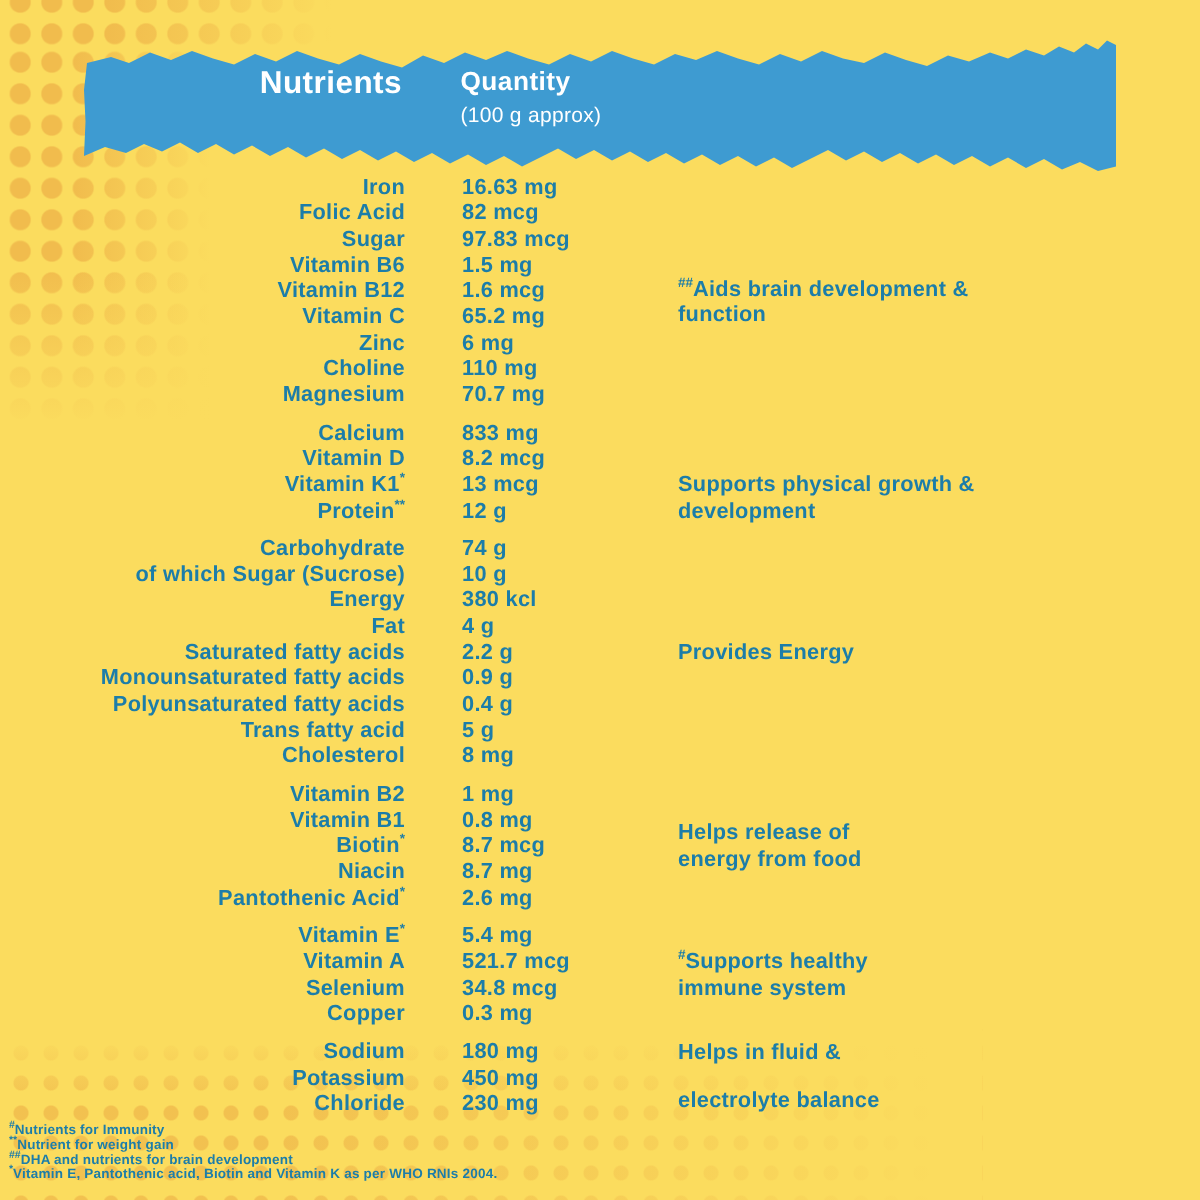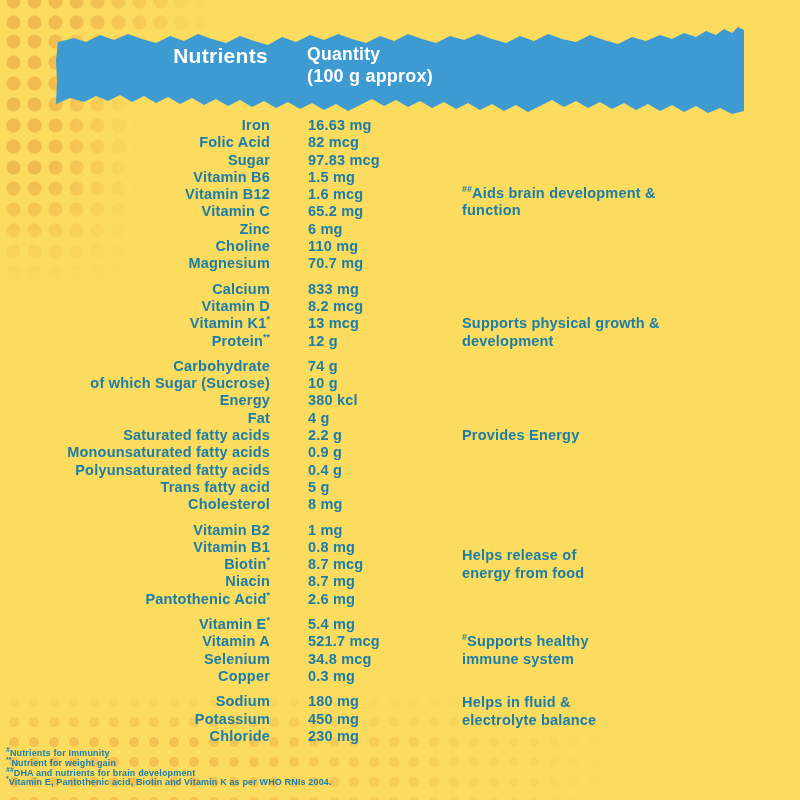--- a/index.html
+++ b/index.html
@@ -49,30 +49,30 @@
     background-size:100% 100%, 100% 100%, 20px 20px;
     background-position:0 0, 0 0, 4px 6px;
   }
   
   .banner-svg{position:absolute;left:56px;top:26px;width:688px;height:92px;z-index:2;}
   .banner-svg polygon{fill:var(--banner);}
   
   .hdr{position:absolute;z-index:3;color:var(--header-text);font-weight:bold;letter-spacing:.3px;}
   .hdr-nutrients{left:60px;top:44px;width:208px;text-align:right;font-size:21px;}
   .hdr-quantity{left:307px;top:44px;font-size:17.5px;line-height:20px;}
-  .hdr-quantity .sub{font-size:18px;font-weight:bold;margin-top:2px;letter-spacing:.2px;}
+  .hdr-quantity .sub{font-size:14px;font-weight:normal;margin-top:2px;letter-spacing:.2px;}
   .hdr-functions{left:462px;top:44px;font-size:17.5px;line-height:20px;}
   
   .table{position:absolute;left:0;top:117px;width:800px;z-index:2;}
   .group{display:flex;margin-bottom:8px;}
   .col-names{width:270px;text-align:right;}
   .col-qty{width:116px;margin-left:38px;}
-  .col-fn{width:240px;margin-left:38px;display:flex;flex-direction:column;justify-content:center;}
+  .col-fn{width:240px;margin-left:28px;display:flex;flex-direction:column;justify-content:center;}
   .col-fn.v-end{justify-content:flex-end;}
-  .col-fn.v-start{justify-content:flex-start;padding-top:1px;}
+  .col-fn.v-start{justify-content:flex-start;padding-top:1px;gap:14px;}
   .col-fn.v-center-low{transform:translateY(7px);}
   .cell,.fn-line{
     font-size:14.5px;font-weight:bold;line-height:17.3px;
     letter-spacing:.2px;white-space:nowrap;
   }
   sup{font-size:9px;line-height:0;vertical-align:super;letter-spacing:0;}
   
   .footnotes{position:absolute;left:6px;top:749px;z-index:2;}
   .footnote{font-size:9px;font-weight:bold;line-height:9.8px;letter-spacing:.15px;white-space:nowrap;}
   .footnote sup{font-size:7px;}

